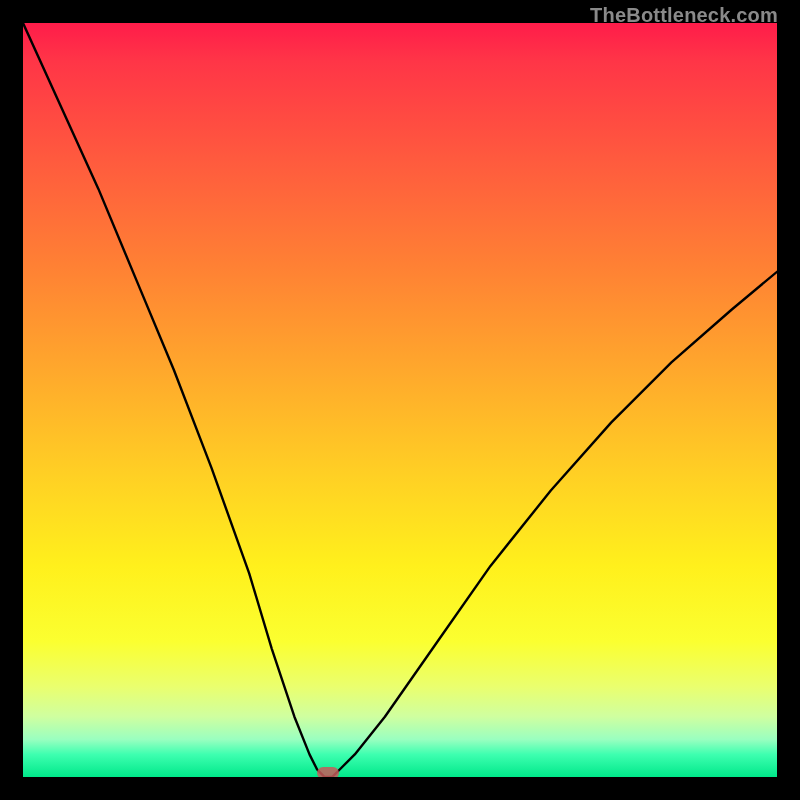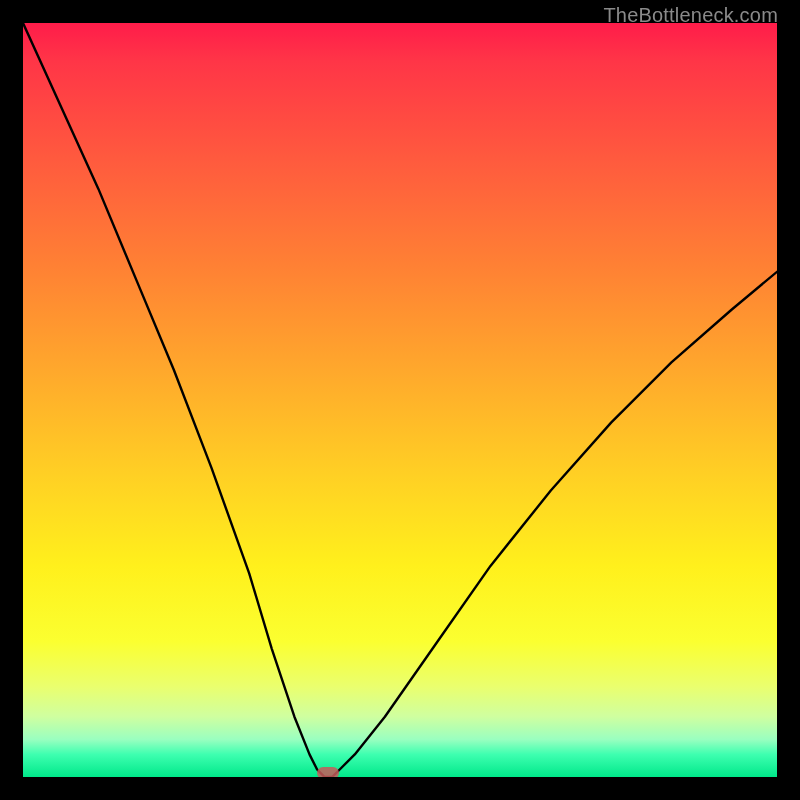--- a/index.html
+++ b/index.html
@@ -58,21 +58,21 @@
     background: #c75a5a;
     opacity: 0.85;
     transform: translate(-50%, -50%);
   }
   .watermark {
     position: absolute;
     top: 4px;
     right: 22px;
     color: #8a8a8a;
     font-size: 20px;
-    font-weight: 400;
+    font-weight: 700;
     letter-spacing: 0.2px;
   }
 </style>
 </head>
 <body>
 
 <div class="frame">
 
   <div class="plot-area">
     <div class="gradient-bg"></div>

